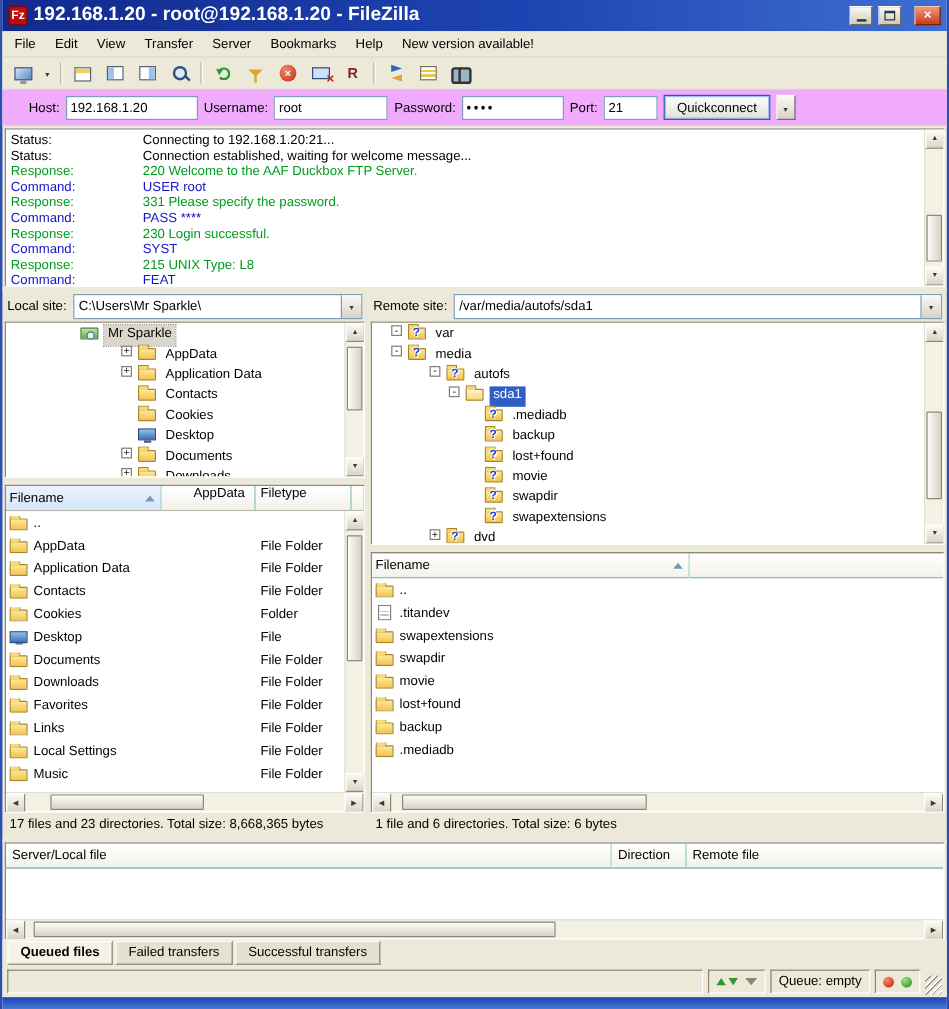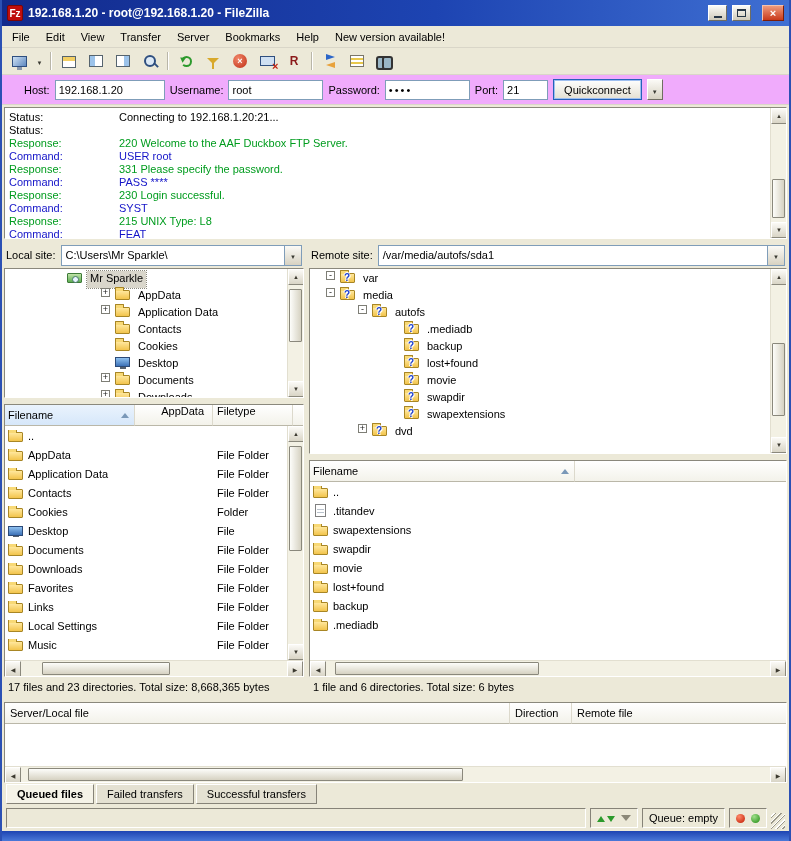--- a/index.html
+++ b/index.html
@@ -6,21 +6,21 @@
   html,body{width:791px;height:841px;overflow:hidden}
   body{font-family:"Liberation Sans",sans-serif;font-size:11px;color:#000;background:#ece9d8}
   .window{width:791px;height:841px;display:flex;flex-direction:column;background:#ece9d8;
           border-left:2px solid #2b50b4;border-right:2px solid #2b50b4}
 
   
   .titlebar{flex:0 0 26px;display:flex;align-items:center;gap:5px;padding:0 5px;
             background:linear-gradient(90deg,#122a8c 0%,#1d44b2 55%,#3f6fd2 100%)}
   .app-icon{width:16px;height:16px;background:#bf0d0d;border:1px solid #7d0606;border-radius:2px;
             color:#fff;font-weight:bold;font-size:10px;display:grid;place-items:center;flex:none}
-  .title-text{flex:1;color:#fff;font-weight:bold;font-size:12px;white-space:nowrap;overflow:hidden}
+  .title-text{flex:1;color:#fff;font-weight:bold;font-size:16px;white-space:nowrap;overflow:hidden}
   .tbtn{width:19px;height:16px;flex:none;border:1px solid;border-color:#fff #6f6d62 #6f6d62 #fff;
         background:linear-gradient(#fbfaf6,#cfcabb);display:grid;place-items:center;position:relative}
   .tbtn .g-min{width:8px;height:0;border-bottom:2px solid #273646;margin-top:7px}
   .tbtn .g-max{width:9px;height:8px;border:1px solid #273646;border-top-width:2px}
   .tbtn.close{width:22px;margin-left:6px;background:linear-gradient(#ef9a7c,#c93a1b);border-color:#f4c2ae #7c1d08 #7c1d08 #f4c2ae;
               color:#fff;font-weight:bold;font-size:11px}
   .tbtn.close::before{content:"\00D7"}
 
   
   .menubar{flex:0 0 22px;display:flex;align-items:center;background:#ece9d8;border-bottom:1px solid #d9d6c8;padding:0 2px}
@@ -289,20 +289,21 @@
   <div class="log sunken">
     <div class="log-lines">
 
         <div class="log-row status">
           <span class="log-label">Status:</span>
           <span class="log-text">Connecting to 192.168.1.20:21...</span>
         </div>
 
         <div class="log-row status">
           <span class="log-label">Status:</span>
+          <span class="log-text">Connection established, waiting for welcome message...</span>
         </div>
 
         <div class="log-row response">
           <span class="log-label">Response:</span>
           <span class="log-text">220 Welcome to the AAF Duckbox FTP Server.</span>
         </div>
 
         <div class="log-row command">
           <span class="log-label">Command:</span>
           <span class="log-text">USER root</span>
@@ -587,20 +588,25 @@
               <span class="ficon folder-q"></span>
               <span class="tlabel">media</span>
             </div>
 
             <div class="trow l3">
               <span class="exp minus"></span>
               <span class="ficon folder-q"></span>
               <span class="tlabel">autofs</span>
             </div>
 
+            <div class="trow l4">
+              <span class="exp minus"></span>
+              <span class="ficon folder-open"></span>
+              <span class="tlabel sel-active">sda1</span>
+            </div>
 
             <div class="trow l5">
               <span class="exp none"></span>
               <span class="ficon folder-q"></span>
               <span class="tlabel">.mediadb</span>
             </div>
 
             <div class="trow l5">
               <span class="exp none"></span>
               <span class="ficon folder-q"></span>

